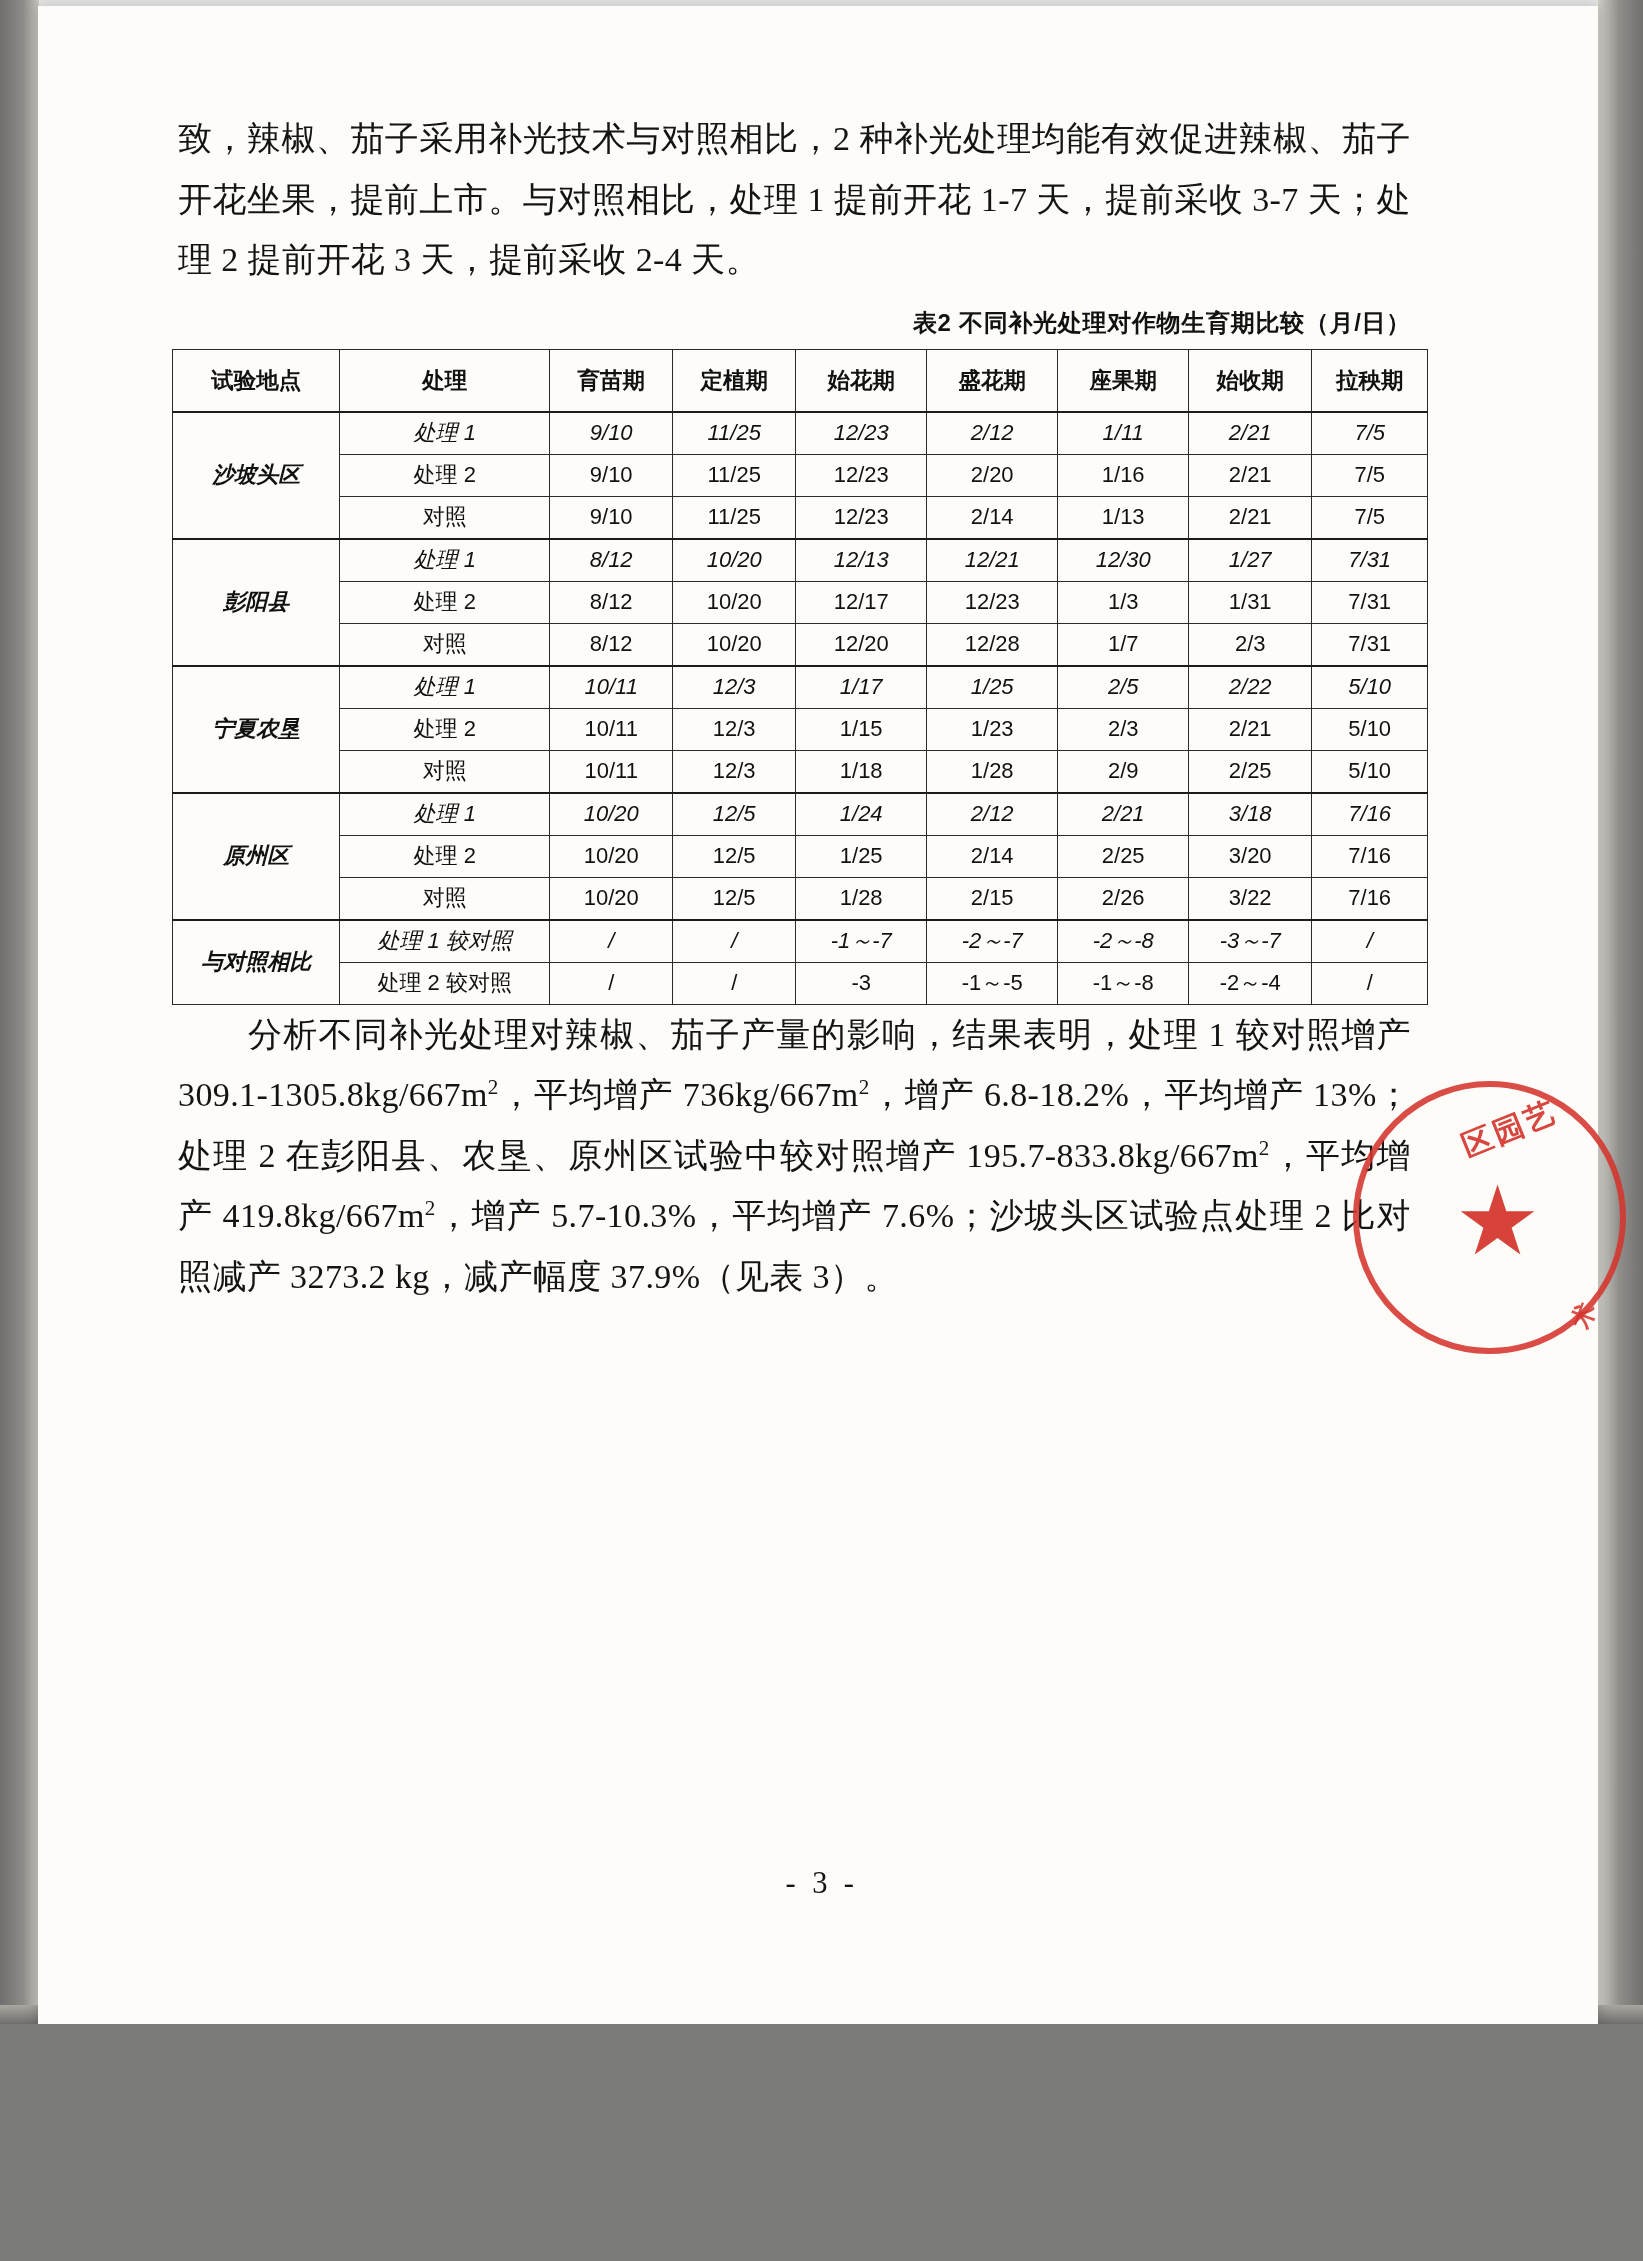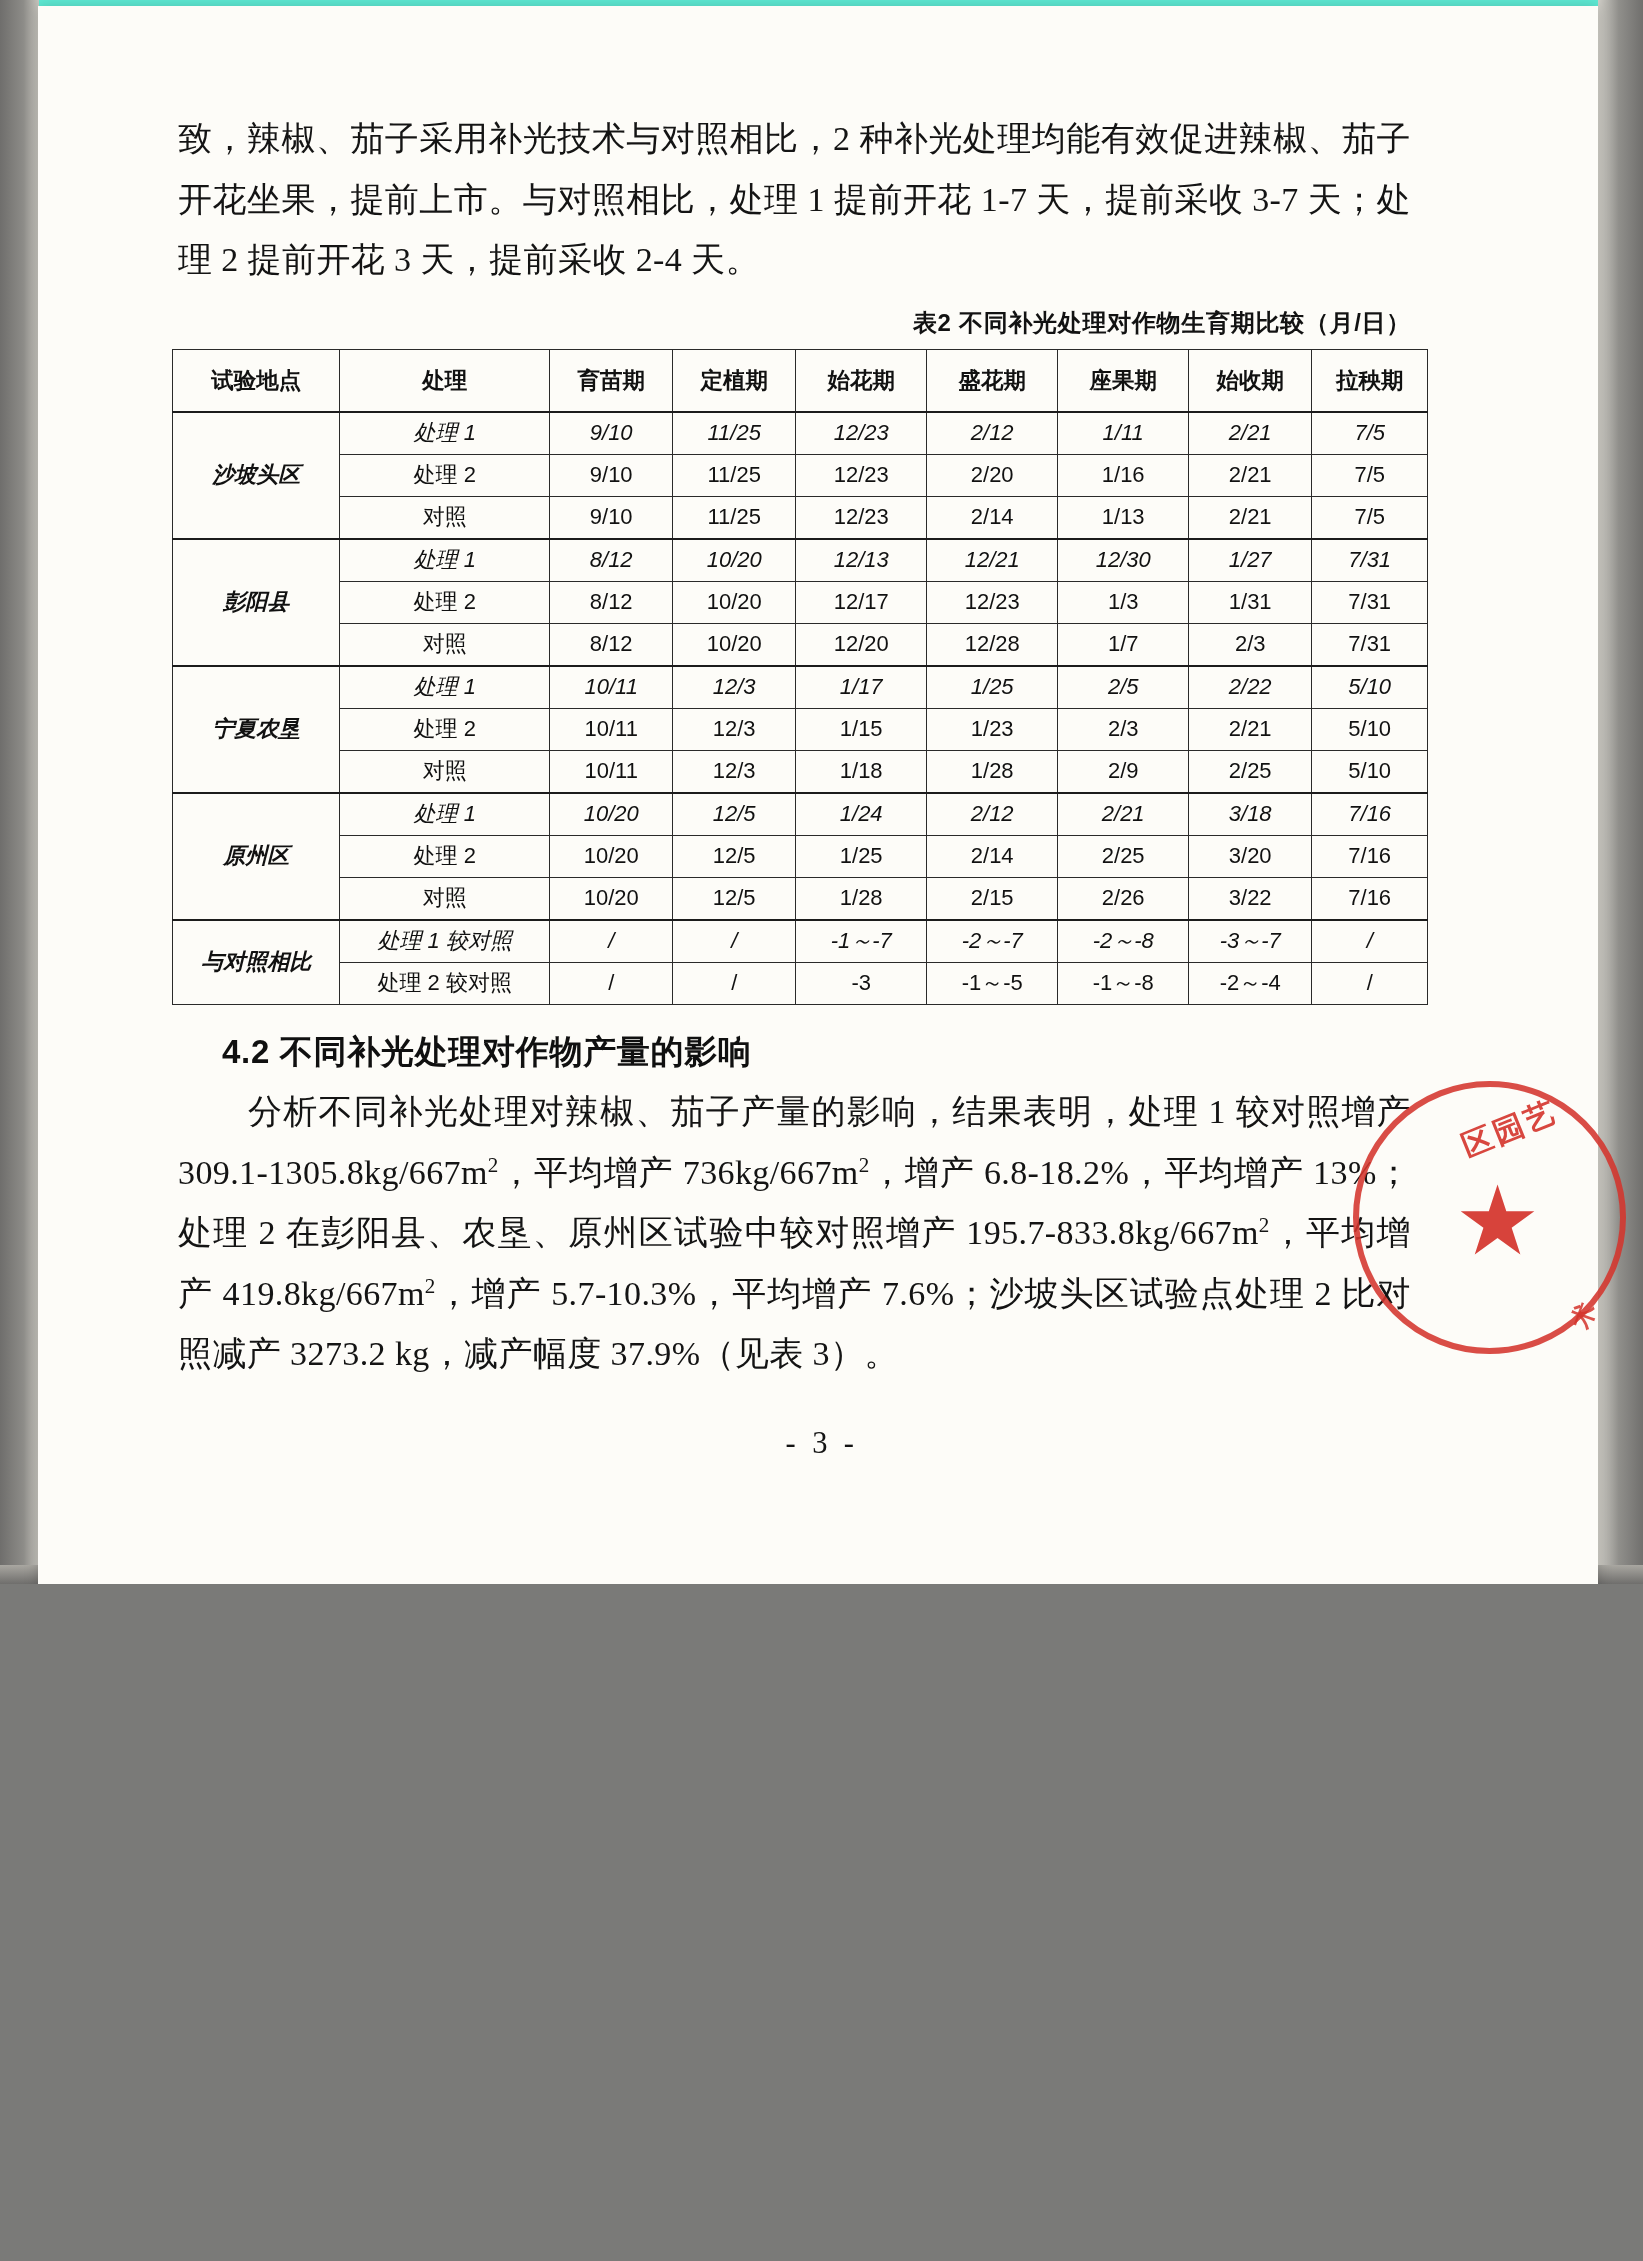--- a/index.html
+++ b/index.html
@@ -3,22 +3,22 @@
 <meta charset="utf-8">
 <style>
   html, body {
     margin: 0;
     padding: 0;
     background: #7a7a78;
   }
   .page {
     position: relative;
     width: 1644px;
-    height: 1584px;
-    background: #5eead4;
+    height: 2024px;
+    background: #e5e5e5;
     overflow: hidden;
     font-family: "Liberation Serif", serif;
   }
   
   .paper {
     position: absolute;
     left: 38px;
     top: 5.8px;
     width: 1560px;
     height: 2242px;
@@ -359,21 +359,20 @@
           <td class="num">/</td>
           <td class="num">-3</td>
           <td class="num">-1～-5</td>
           <td class="num">-1～-8</td>
           <td class="num">-2～-4</td>
           <td class="num">/</td>
         </tr>
       </tbody>
     </table>
 
-    <div class="section-head">4.2  不同补光处理对作物产量的影响</div>
 
     <p class="body-text indent"><span>分析不同补光处理对辣椒、茄子产量的影响，结果表明，处理 1 较对照增产 309.1-1305.8kg/667m</span><sup>2</sup><span>，平均增产 736kg/667m</span><sup>2</sup><span>，增产 6.8-18.2%，平均增产 13%；处理 2 在彭阳县、农垦、原州区试验中较对照增产 195.7-833.8kg/667m</span><sup>2</sup><span>，平均增产 419.8kg/667m</span><sup>2</sup><span>，增产 5.7-10.3%，平均增产 7.6%；沙坡头区试验点处理 2 比对照减产 3273.2 kg，减产幅度 37.9%（见表 3）。</span></p>
 
   </div>
 
   <div class="seal">
     <div class="ring"></div>
     <div class="seal-top">区园艺</div>
     <div class="star">★</div>
     <div class="seal-bottom">术</div>

